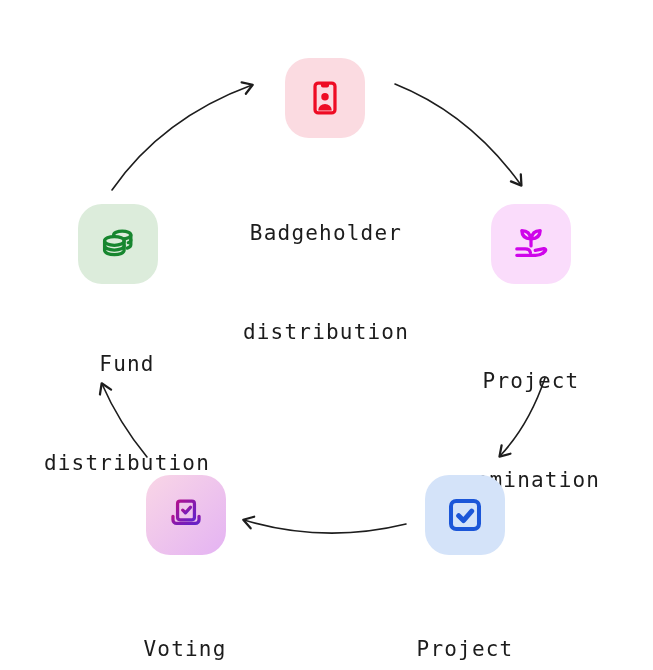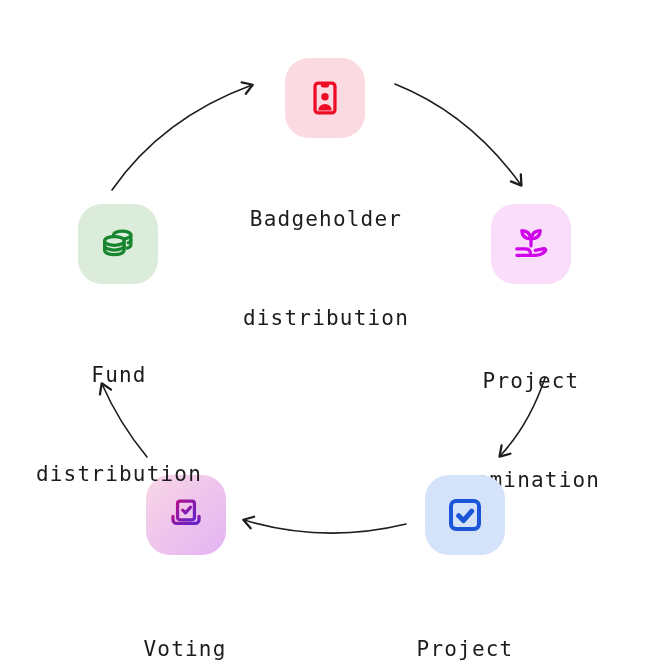--- a/index.html
+++ b/index.html
@@ -40,29 +40,29 @@
     font-size: 21px;
     line-height: 33px;
     letter-spacing: 1.2px;
     color: var(--text-color, #1c1c1c);
     white-space: pre;
   }
   .label span { display: block; }
 
   
   .tile-0  { left: 285px; top: 58px; }
-  .label-0 { left: 206px; top: 137px; }
+  .label-0 { left: 206px; top: 151px; }
   .tile-1  { left: 491px; top: 204px; }
   .label-1 { left: 411px; top: 299px; }
   .tile-2  { left: 425px; top: 475px; }
   .label-2 { left: 345px; top: 567px; }
   .tile-3  { left: 146px; top: 475px; }
   .label-3 { left: 65px;  top: 567px; }
   .tile-4  { left: 78px;  top: 204px; }
-  .label-4 { left: -1px;  top: 293px; }
+  .label-4 { left: -1px;  top: 282px; padding-left: 8px; }
 </style>
 </head>
 <body style="--page-bg: #ffffff; --arrow-color: #1d1d1d; --text-color: #1c1c1c;">
 
 <div class="canvas">
 
   <svg class="arrows" width="653" height="670" viewBox="0 0 653 670">
     <defs>
       <marker id="ah" viewBox="0 0 10 10" refX="7.5" refY="5" markerWidth="10" markerHeight="10" orient="auto">
         <path d="M2 1.2 L8 5 L2 8.8" fill="none" stroke-linecap="round" stroke-linejoin="round"></path>

